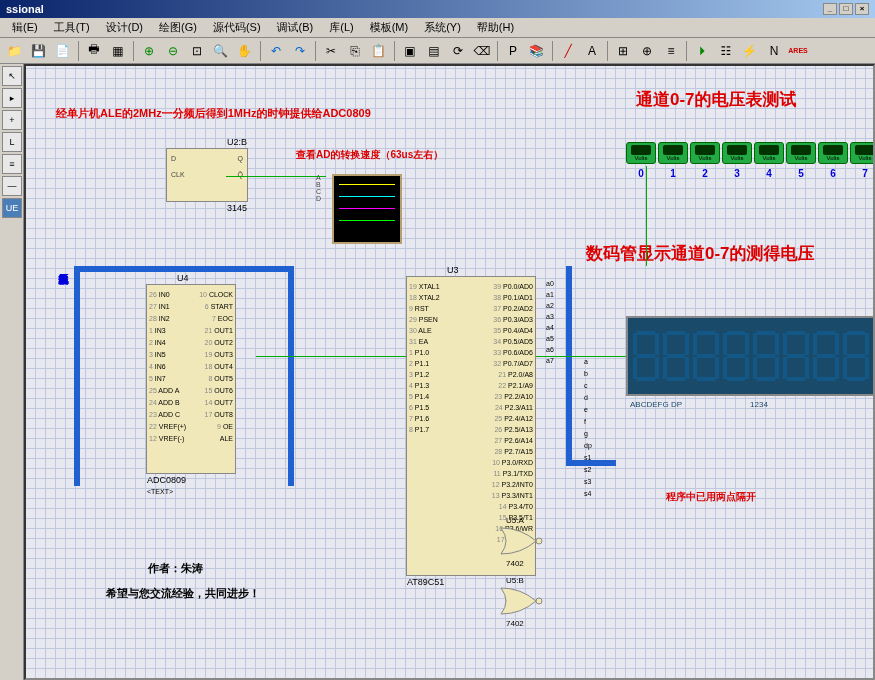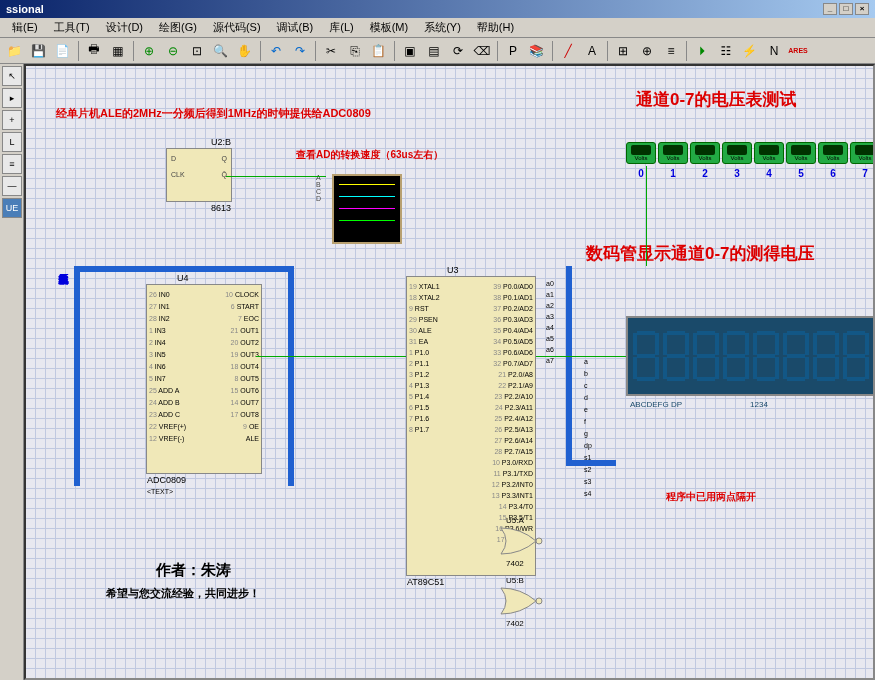--- a/index.html
+++ b/index.html
@@ -136,38 +136,38 @@
   <div class="canvas">
 
     <div class="red-text" style="top:40px;left:30px;font-size:11px">经单片机ALE的2MHz一分频后得到1MHz的时钟提供给ADC0809</div>
     <div class="red-text" style="top:82px;left:270px;font-size:10px">查看AD的转换速度（63us左右）</div>
     <div class="red-text" style="top:22px;left:610px;font-size:17px">通道0-7的电压表测试</div>
     <div class="red-text" style="top:176px;left:560px;font-size:17px">数码管显示通道0-7的测得电压</div>
     <div class="red-text" style="top:424px;left:640px;font-size:10px">程序中已用两点隔开</div>
 
     <div class="blue-text" style="top:200px;left:30px;font-size:10px">在此修改通道输入电压</div>
 
-    <div class="chip" style="top:82px;left:140px;width:66px;height:54px">
+    <div class="chip" style="top:82px;left:140px;width:82px;height:54px">
       <div class="chip-label" style="top:-12px;right:0">U2:B</div>
-      <div class="chip-label" style="bottom:-12px;right:0">8613</div>
+      <div class="chip-label" style="bottom:-12px;right:0">3145</div>
       <div class="pin-text" style="position:absolute;top:6px;left:4px">D</div>
       <div class="pin-text" style="position:absolute;top:22px;left:4px">CLK</div>
       <div class="pin-text" style="position:absolute;top:6px;right:4px">Q</div>
       <div class="pin-text" style="position:absolute;top:22px;right:4px">Q̄</div>
     </div>
 
     <div class="scope" style="top:108px;left:306px">
       <div class="scope-trace" style="top:8px;border-top:1px solid #ff0"></div>
       <div class="scope-trace" style="top:20px;border-top:1px solid #0ff"></div>
       <div class="scope-trace" style="top:32px;border-top:1px solid #f0f"></div>
       <div class="scope-trace" style="top:44px;border-top:1px solid #0f0"></div>
     </div>
     <div style="position:absolute;top:108px;left:290px;font-size:7px;color:#444">A<br>B<br>C<br>D</div>
 
-    <div class="chip" style="top:218px;left:120px;width:116px;height:190px">
+    <div class="chip" style="top:218px;left:120px;width:90px;height:190px">
       <div class="chip-label" style="top:-12px;left:30px">U4</div>
       <div class="chip-label" style="bottom:-12px;left:0">ADC0809</div>
       <div class="chip-label" style="bottom:-22px;left:0;font-size:7px">&lt;TEXT&gt;</div>
       <div id="u4-left" style="position:absolute;left:2px;top:4px;font-size:7px;line-height:12px">
           <div><span style="color:#888">26</span> IN0</div>
           <div><span style="color:#888">27</span> IN1</div>
           <div><span style="color:#888">28</span> IN2</div>
           <div><span style="color:#888">1</span> IN3</div>
           <div><span style="color:#888">2</span> IN4</div>
           <div><span style="color:#888">3</span> IN5</div>
@@ -419,17 +419,17 @@
     <div class="wire-blue" style="top:200px;left:48px;width:220px;height:6px"></div>
     <div class="wire-blue" style="top:200px;left:262px;width:6px;height:220px"></div>
     <div class="wire-blue" style="top:200px;left:540px;width:6px;height:200px"></div>
     <div class="wire-blue" style="top:394px;left:540px;width:50px;height:6px"></div>
 
     <div class="wire-green" style="top:110px;left:200px;width:100px;height:1px"></div>
     <div class="wire-green" style="top:290px;left:230px;width:150px;height:1px"></div>
     <div class="wire-green" style="top:290px;left:510px;width:90px;height:1px"></div>
     <div class="wire-green" style="top:100px;left:620px;width:1px;height:100px"></div>
 
-    <div class="black-text" style="top:495px;left:130px;font-size:15px">作者：朱涛</div>
+    <div class="black-text" style="top:495px;left:122px;font-size:11px">作者：朱涛</div>
     <div class="black-text" style="top:520px;left:80px;font-size:11px">希望与您交流经验，共同进步！</div>
 
   </div>
 </div>
 
 </body></html>

